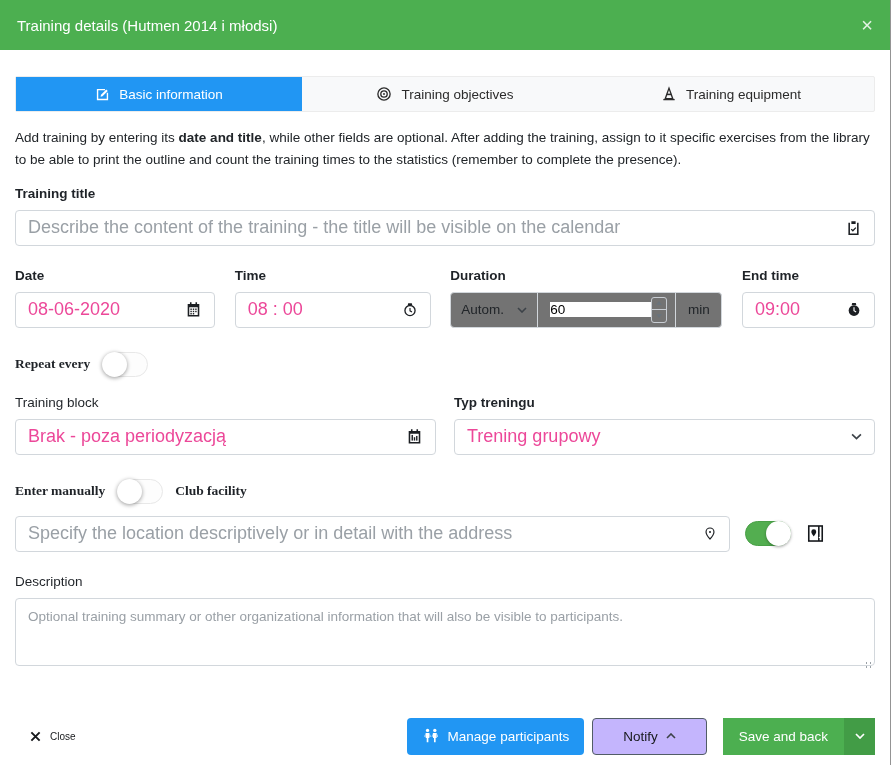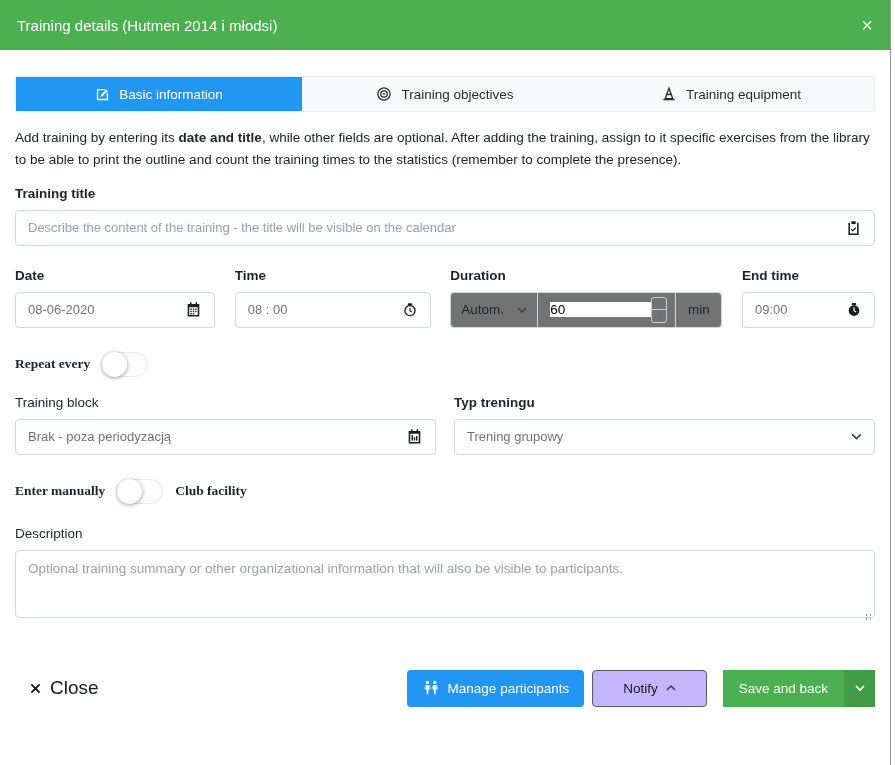--- a/index.html
+++ b/index.html
@@ -29,22 +29,22 @@
   .tab .ticon { display:flex; align-items:center; }
 
   
   .intro { margin:15px 0 15px; font-size:13.5px; line-height:1.62; color:#212529; }
 
   .lbl { display:block; font-size:13.5px; font-weight:bold; margin-bottom:9px; color:#1f2328; }
   .lbl.regular { font-weight:normal; }
 
   .field { height:36px; border:1px solid #d2d7dc; border-radius:4px; background:#fff;
     display:flex; align-items:center; padding:0 12px; font-size:13.5px; color:#212529; }
-  .field .bare { border:none; outline:none; flex:1; font-size:13px; font-family:inherit;
-    color:#737373; background:transparent; min-width:0; }
+  .field .bare { border:none; outline:none; flex:1; font-size:18px; font-family:inherit;
+    color:#ec4899; background:transparent; min-width:0; }
   .field .bare::placeholder, textarea::placeholder { color:#9aa0a6; }
   .field .ficon { color:#1c1f23; display:flex; align-items:center; margin-left:8px; }
 
   .section { margin-top:22px; }
 
   
   .row-4 { display:flex; justify-content:space-between; margin-top:22px; }
   .col-date { width:200px; } .col-time { width:196px; }
   .col-duration { width:272px; } .col-end { width:133px; }
 
@@ -86,21 +86,21 @@
 
   textarea.desc { width:100%; height:68px; border:1px solid #d2d7dc; border-radius:4px;
     padding:10px 12px; font-size:13.5px; font-family:inherit; color:#212529; resize:none; }
   .desc-wrap { position:relative; }
   .resize-dots { position:absolute; right:4px; bottom:6px; width:1.5px; height:1.5px;
     background:#9aa0a6; box-shadow:-4px 4px 0 #9aa0a6, 0 4px 0 #9aa0a6, -4px 0 0 #9aa0a6; }
 
   
   .footer { display:flex; align-items:center; justify-content:space-between;
     margin-top:48px; padding-bottom:18px; }
-  .close-btn { display:flex; align-items:center; gap:9px; font-size:19px; color:#17191c;
+  .close-btn { display:flex; align-items:center; gap:9px; font-size:10px; color:#17191c;
     background:none; border:none; cursor:pointer; font-family:inherit; padding-left:15px;justify-content:center; }
   .footer-right { display:flex; align-items:center; gap:8px; }
   .btn { height:37px; border-radius:4px; font-size:13.5px; font-family:inherit;
     display:flex; align-items:center; cursor:pointer; border:none; }
   .btn-blue { background:#2196f3; color:#fff; padding:0 15px; gap:8px; }
   .btn-notify { background:#c4b5fd; color:#17191c; border:1px solid #525d66; padding:0 30px; gap:8px;text-align:center; }
   .btn-split { display:flex; border-radius:0; overflow:hidden;padding-left:8px; }
   .btn-save { background:#4caf50; color:#fff; padding:0 16px; height:37px; display:flex;
     align-items:center; border:none; font-size:13.5px; font-family:inherit; cursor:pointer; }
   .btn-save-caret { width:31px; background:#429c46; color:#fff; display:flex; align-items:center;
@@ -280,20 +280,42 @@
     </div>
 
     <div class="inline-row">
       <label class="lbl">Enter manually</label>
       <div class="toggle">
           <div class="knob"></div>
         </div>
       <label class="lbl">Club facility</label>
     </div>
 
+    <div class="location-row">
+      <div class="field location-field">
+        <input class="bare" placeholder="Specify the location descriptively or in detail with the address" style="">
+        <span class="ficon">
+          <svg width="14" height="17" viewBox="0 0 24 24">
+              <path d="M12 2.6a6.8 6.8 0 0 0-6.8 6.8C5.2 14 12 21.4 12 21.4s6.8-7.4 6.8-12A6.8 6.8 0 0 0 12 2.6z" fill="none" stroke="currentColor" stroke-width="2"></path>
+              <circle cx="12" cy="9.4" r="1.7" fill="currentColor"></circle>
+            </svg>
+        </span>
+      </div>
+      <div class="toggle on">
+          <div class="knob"></div>
+        </div>
+      <span class="club-icon">
+        <svg width="19" height="19" viewBox="0 0 24 24">
+            <rect x="3.5" y="2.5" width="17" height="19" fill="none" stroke="currentColor" stroke-width="2"></rect>
+            <line x1="16.2" y1="2.5" x2="16.2" y2="21.5" stroke="currentColor" stroke-width="2"></line>
+            <path d="M9.8 6.6a3.1 3.1 0 0 0-3.1 3.1c0 2.3 3.1 5.8 3.1 5.8s3.1-3.5 3.1-5.8a3.1 3.1 0 0 0-3.1-3.1z" fill="currentColor"></path>
+            <line x1="16.2" y1="17" x2="19" y2="17" stroke="#fff" stroke-width="1.4"></line>
+          </svg>
+      </span>
+    </div>
 
     <div class="section">
       <label class="lbl regular">Description</label>
       <div class="desc-wrap">
         <textarea class="desc" placeholder="Optional training summary or other organizational information that will also be visible to participants." style=""></textarea>
         <span class="resize-dots"></span>
       </div>
     </div>
 
     <div class="footer">

